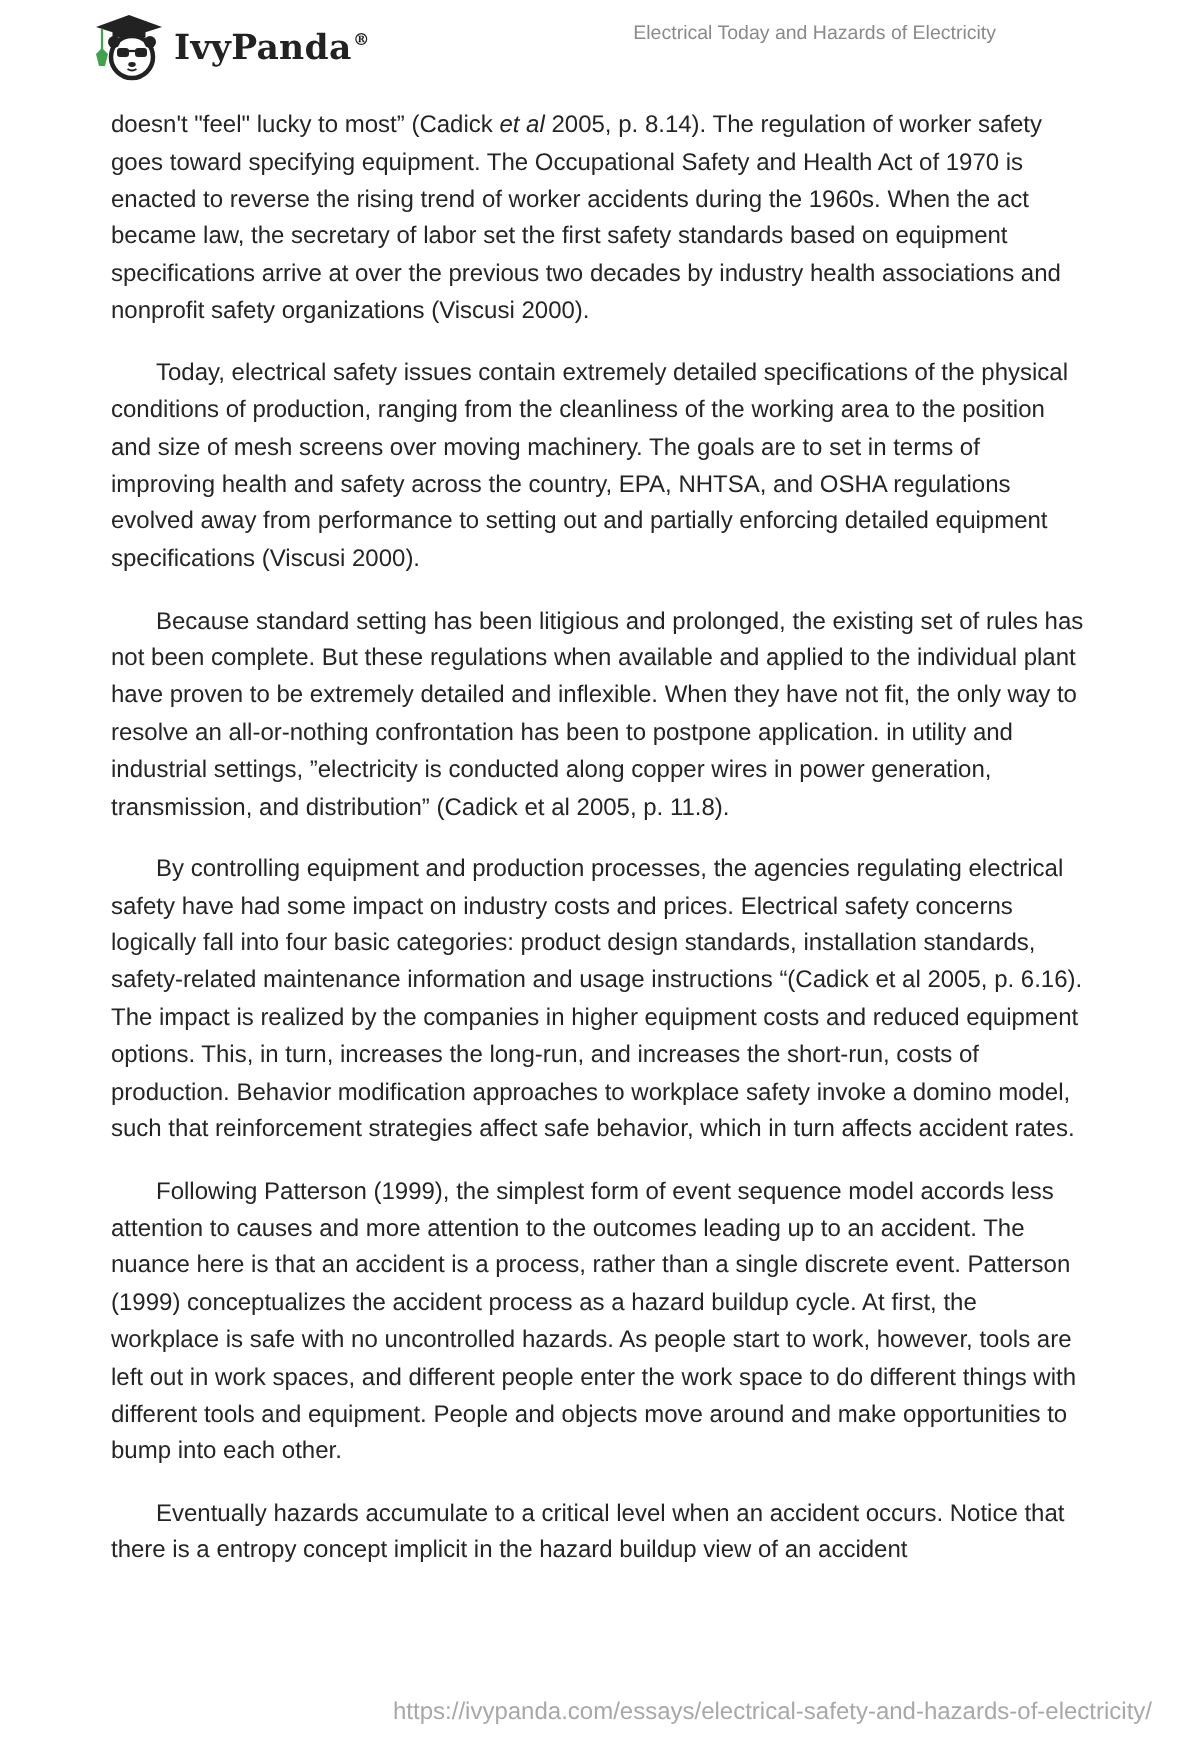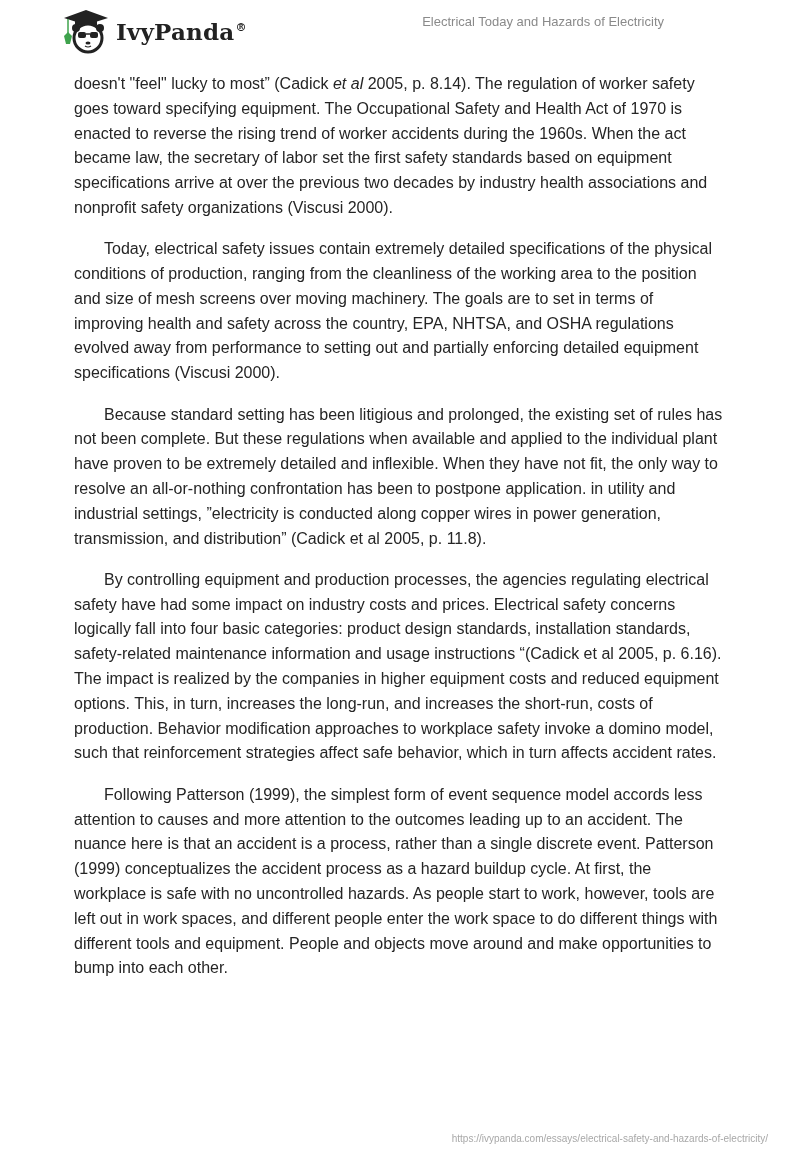--- a/index.html
+++ b/index.html
@@ -6,21 +6,21 @@
     body { width: 800px; height: 1160px; position: relative; overflow: hidden; font-family: "Liberation Sans", sans-serif; color: #222; }
     .header { position: absolute; left: 0; top: 0; width: 652px; height: 60px; margin-left: 44px; }
     .logo { position: absolute; left: 18px; top: 8px; display: flex; align-items: center; }
     .logo svg { display: block; }
     .logo-text { font-family: "DejaVu Serif", serif; font-weight: bold; font-size: 23px; color: #222; margin-left: 6px; letter-spacing: 0.2px; }
     .logo-text sup { font-size: 11px; vertical-align: super; margin-left: 1px; }
     .doc-title { position: absolute; right: 32px; top: 14px; font-size: 13px; color: #8a8a8a; }
     .content { position: absolute; left: 74px; top: 72px; width: 650px; }
     .para { font-size: 16px; line-height: 24.8px; margin: 0 0 16.5px 0; text-indent: 30px; color: #252525; }
     .para.first { text-indent: 0; }
-    .footer-url { position: absolute; right: 32px; top: 1133px; font-size: 10px; color: #a8a8a8; }
+    .footer-url { position: absolute; right: 32px; top: 1133px; font-size: 16px; color: #a8a8a8; }
   </style>
 </head>
 <body>
 
 <div class="header">
   <div class="logo">
     <span>
       <svg width="48" height="46" viewBox="0 0 48 46">
 
         <polygon points="24,2 46,10 24,17 2,10" fill="#222"></polygon>
@@ -45,15 +45,16 @@
   </div>
   <div class="doc-title">Electrical Today and Hazards of Electricity</div>
 </div>
 
 <div class="content">
   <p class="para first"><span>doesn't "feel" lucky to most” (Cadick </span><em>et al</em><span> 2005, p. 8.14). The regulation of worker safety goes toward specifying equipment. The Occupational Safety and Health Act of 1970 is enacted to reverse the rising trend of worker accidents during the 1960s. When the act became law, the secretary of labor set the first safety standards based on equipment specifications arrive at over the previous two decades by industry health associations and nonprofit safety organizations (Viscusi 2000).</span></p>
   <p class="para">Today, electrical safety issues contain extremely detailed specifications of the physical conditions of production, ranging from the cleanliness of the working area to the position and size of mesh screens over moving machinery. The goals are to set in terms of improving health and safety across the country, EPA, NHTSA, and OSHA regulations evolved away from performance to setting out and partially enforcing detailed equipment specifications (Viscusi 2000).</p>
   <p class="para">Because standard setting has been litigious and prolonged, the existing set of rules has not been complete. But these regulations when available and applied to the individual plant have proven to be extremely detailed and inflexible. When they have not fit, the only way to resolve an all-or-nothing confrontation has been to postpone application. in utility and industrial settings, ”electricity is conducted along copper wires in power generation, transmission, and distribution” (Cadick et al 2005, p. 11.8).</p>
   <p class="para">By controlling equipment and production processes, the agencies regulating electrical safety have had some impact on industry costs and prices. Electrical safety concerns logically fall into four basic categories: product design standards, installation standards, safety-related maintenance information and usage instructions “(Cadick et al 2005, p. 6.16). The impact is realized by the companies in higher equipment costs and reduced equipment options. This, in turn, increases the long-run, and increases the short-run, costs of production. Behavior modification approaches to workplace safety invoke a domino model, such that reinforcement strategies affect safe behavior, which in turn affects accident rates.</p>
   <p class="para">Following Patterson (1999), the simplest form of event sequence model accords less attention to causes and more attention to the outcomes leading up to an accident. The nuance here is that an accident is a process, rather than a single discrete event. Patterson (1999) conceptualizes the accident process as a hazard buildup cycle. At first, the workplace is safe with no uncontrolled hazards. As people start to work, however, tools are left out in work spaces, and different people enter the work space to do different things with different tools and equipment. People and objects move around and make opportunities to bump into each other.</p>
+  <p class="para">Eventually hazards accumulate to a critical level when an accident occurs. Notice that there is a entropy concept implicit in the hazard buildup view of an accident</p>
 </div>
 
 <div class="footer-url">https://ivypanda.com/essays/electrical-safety-and-hazards-of-electricity/</div>
 
 </body></html>

